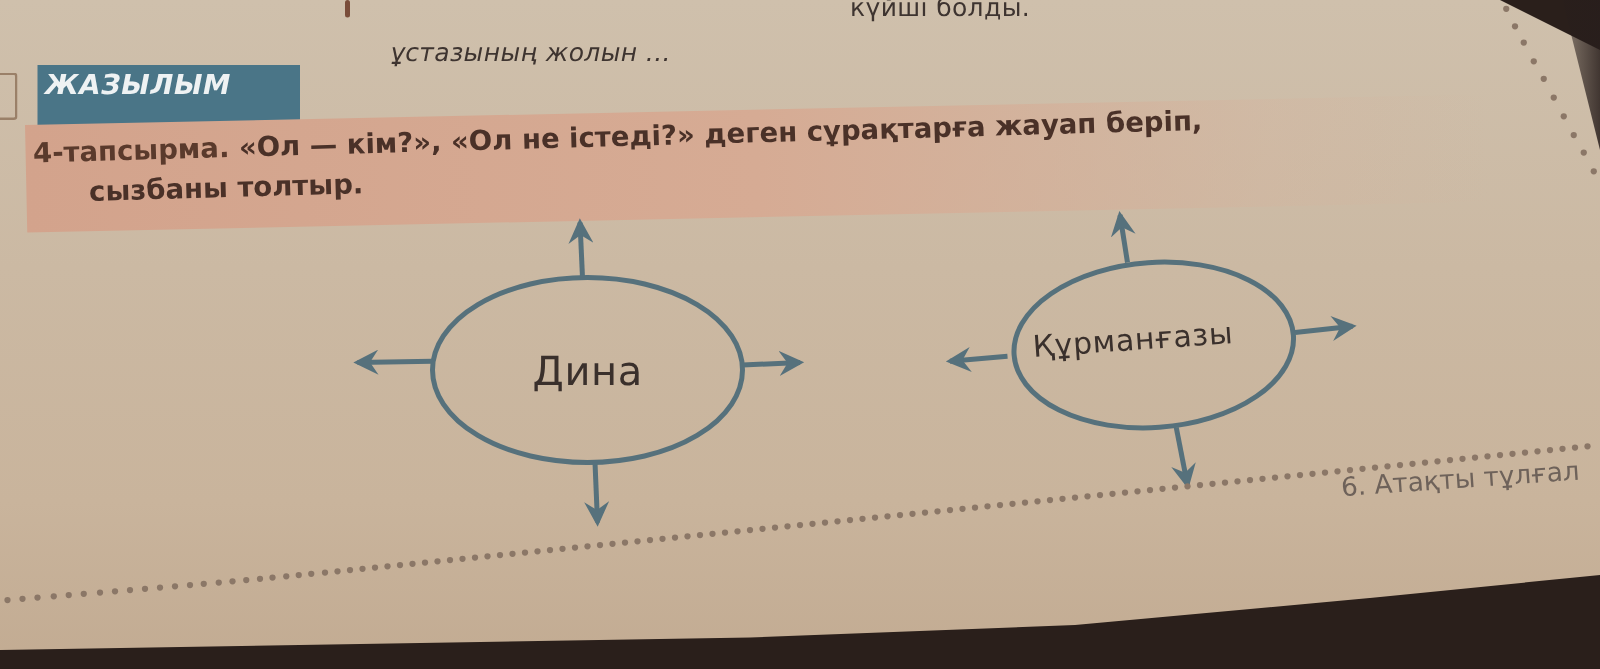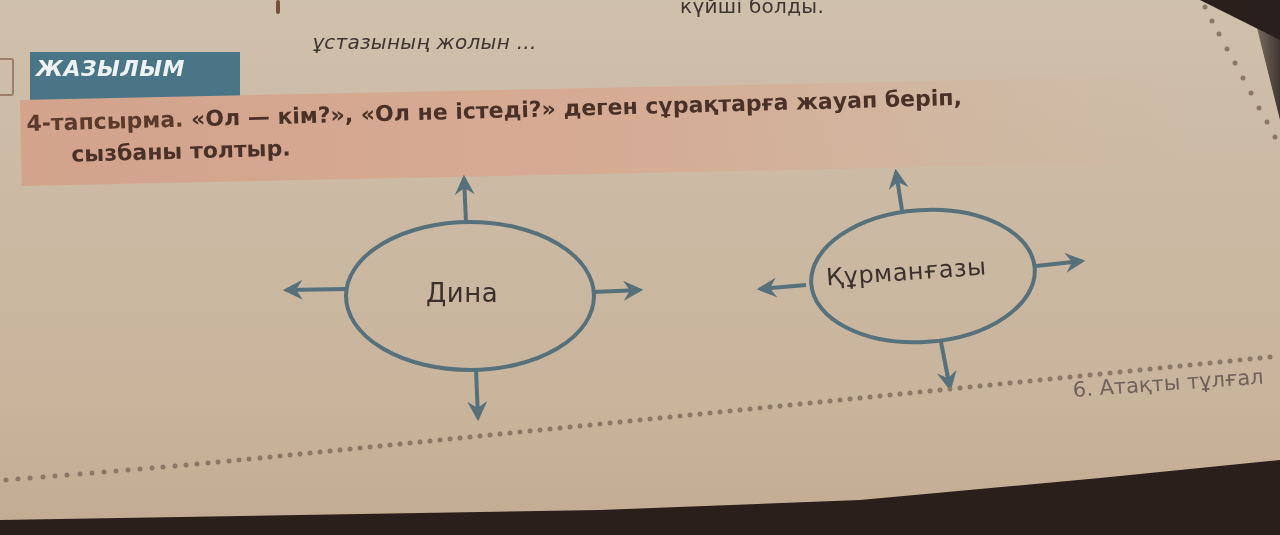--- a/index.html
+++ b/index.html
@@ -45,21 +45,21 @@
     }
     .task-text {
       position: absolute; left: 26px; top: 108px; width: 1180px;
       color: #4a3128; font-weight: bold; font-size: 22px; line-height: 32px;
       transform: rotate(-1.6deg); transform-origin: left top;
     }
     .task-text .line2 { display: block; padding-left: 44px; }
     .task-num { color: #5a3a2c; }
     svg.diagram { position: absolute; left: 0; top: 0; }
     .node-label {
-      position: absolute; color: #3a302c; font-size: 26px; letter-spacing: 0.5px;
+      position: absolute; color: #3a302c; font-size: 32px; letter-spacing: 0.5px;
     }
     .node-1 { left: 426px; top: 278px; }
     .node-2 { left: 826px; top: 258px; font-size: 24px; transform: rotate(-4deg); }
     .footer {
       position: absolute; left: 1072px; top: 378px; color: #6e625a; font-size: 21px;
       transform: rotate(-4deg); transform-origin: left top; white-space: nowrap;
     }
   </style>
 </head>
 <body>

